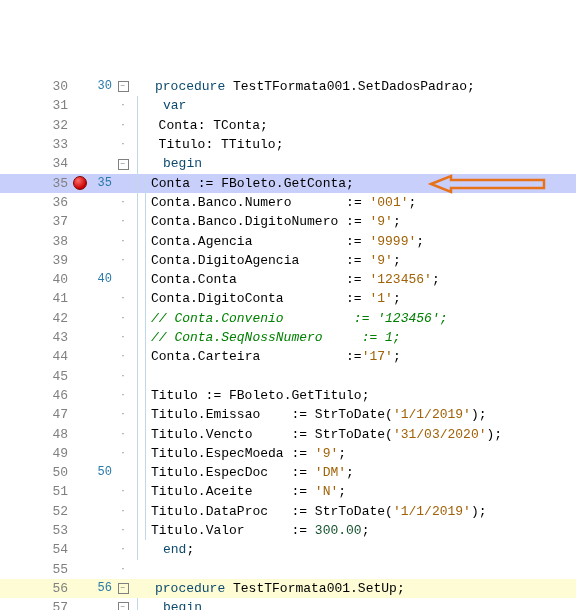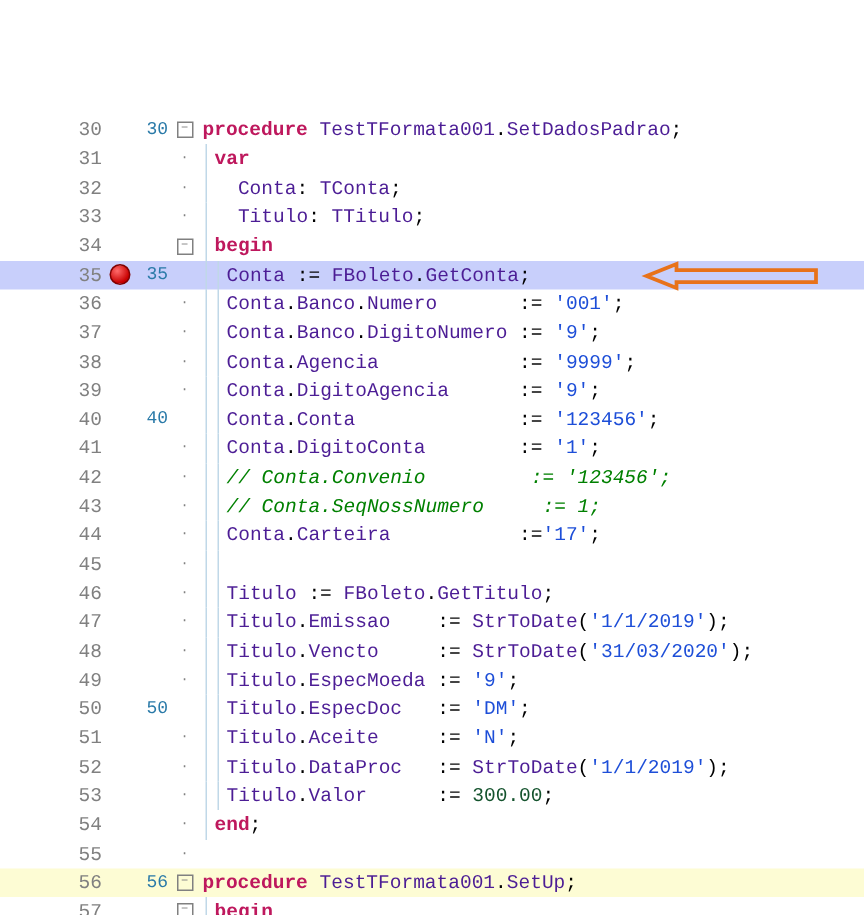--- a/index.html
+++ b/index.html
@@ -54,23 +54,23 @@
     display: flex;
     align-items: center;
     justify-content: center;
     color: #808080;
     font-size: 9px;
   }
   .code {
     flex: 1;
     position: relative;
   }
-  .kw { color: #be185d; font-weight: bold; }
-  .id { color: #4c1d95; }
-  .str { color: #1d4ed8; }
+  .kw { color: #0c4a6e; font-weight: normal; margin-left: 20px; }
+  .id { color: #000000; }
+  .str { color: #a16207; }
   .num { color: #14532d; }
   .pun { color: #000000; }
   .cmt { color: #008000; font-style: italic; margin-top: 32px; }
   .dot { color: #808080; font-size: 9px; display:inline-block; width:8px; text-align:center;}
   .vbar { border-left: 1px solid #c0d8e8; display:inline-block; height:19.3px; vertical-align:top; margin-left:2px; margin-right:5px;}
   .hl-line { background: #c8cffb; align-items: center; }
   .hl-yellow { background: #fdfcd4; }
   .bp {
     width: 12px; height:12px; border-radius:50%;
     background: radial-gradient(circle at 35% 30%, #ff6b6b, #c80000 70%);

